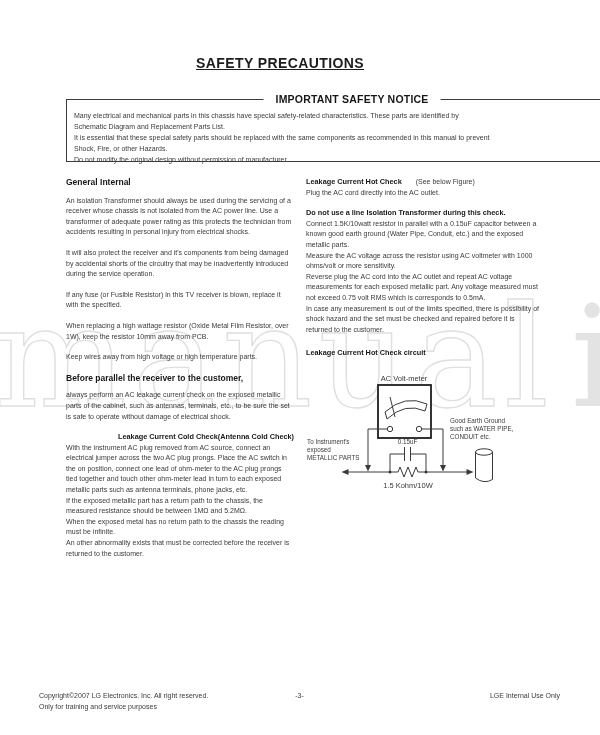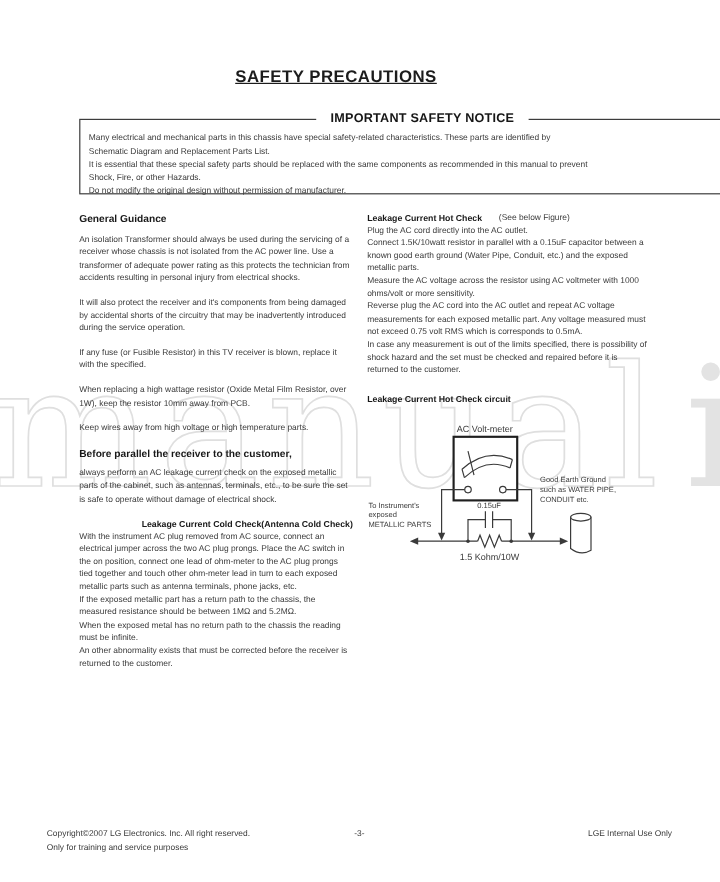--- a/index.html
+++ b/index.html
@@ -90,41 +90,42 @@
         <div>Schematic Diagram and Replacement Parts List.</div>
         <div>It is essential that these special safety parts should be replaced with the same components as recommended in this manual to prevent</div>
         <div>Shock, Fire, or other Hazards.</div>
         <div>Do not modify the original design without permission of manufacturer.</div>
       </div>
     </div>
 
     <div class="columns">
 
       <div class="col col-left">
-        <div class="h-big">General Guidance</div>
+        <div class="h-big">General Internal</div>
         <p class="para">An isolation Transformer should always be used during the servicing of a receiver whose chassis is not isolated from the AC power line. Use a transformer of adequate power rating as this protects the technician from accidents resulting in personal injury from electrical shocks.</p>
         <p class="para">It will also protect the receiver and it's components from being damaged by accidental shorts of the circuitry that may be inadvertently introduced during the service operation.</p>
         <p class="para">If any fuse (or Fusible Resistor) in this TV receiver is blown, replace it with the specified.</p>
         <p class="para">When replacing a high wattage resistor (Oxide Metal Film Resistor, over 1W), keep the resistor 10mm away from PCB.</p>
         <p class="para">Keep wires away from high voltage or high temperature parts.</p>
         <div class="h-big2">Before parallel the receiver to the customer,</div>
         <p class="para">always perform an AC leakage current check on the exposed metallic parts of the cabinet, such as antennas, terminals, etc., to be sure the set is safe to operate without damage of electrical shock.</p>
         <div class="h-sub">Leakage Current Cold Check(Antenna Cold Check)</div>
         <p class="tight">With the instrument AC plug removed from AC source, connect an electrical jumper across the two AC plug prongs. Place the AC switch in the on position, connect one lead of ohm-meter to the AC plug prongs tied together and touch other ohm-meter lead in turn to each exposed metallic parts such as antenna terminals, phone jacks, etc.</p>
         <p class="tight">If the exposed metallic part has a return path to the chassis, the measured resistance should be between 1MΩ and 5.2MΩ.</p>
         <p class="tight">When the exposed metal has no return path to the chassis the reading must be infinite.</p>
         <p class="tight">An other abnormality exists that must be corrected before the receiver is returned to the customer.</p>
       </div>
 
       <div class="col col-right">
         <div class="h-row">
           <span class="h-name">Leakage Current Hot Check</span>
           <span class="h-note">(See below Figure)</span>
         </div>
         <p class="tight">Plug the AC cord directly into the AC outlet.</p>
+        <div class="h-transformer">Do not use a line Isolation Transformer during this check.</div>
         <p class="tight">Connect 1.5K/10watt resistor in parallel with a 0.15uF capacitor between a known good earth ground (Water Pipe, Conduit, etc.) and the exposed metallic parts.</p>
         <p class="tight">Measure the AC voltage across the resistor using AC voltmeter with 1000 ohms/volt or more sensitivity.</p>
         <p class="tight">Reverse plug the AC cord into the AC outlet and repeat AC voltage measurements for each exposed metallic part. Any voltage measured must not exceed 0.75 volt RMS which is corresponds to 0.5mA.</p>
         <p class="tight">In case any measurement is out of the limits specified, there is possibility of shock hazard and the set must be checked and repaired before it is returned to the customer.</p>
         <div class="h-circuit">Leakage Current Hot Check circuit</div>
 
         <svg class="circuit-svg" width="237" height="128" viewBox="0 0 237 128" xmlns="http://www.w3.org/2000/svg">
           <text x="98" y="11" text-anchor="middle" font-size="7.5">AC Volt-meter</text>
           <rect class="thick" x="72" y="15" width="53" height="53"></rect>
           <g>

